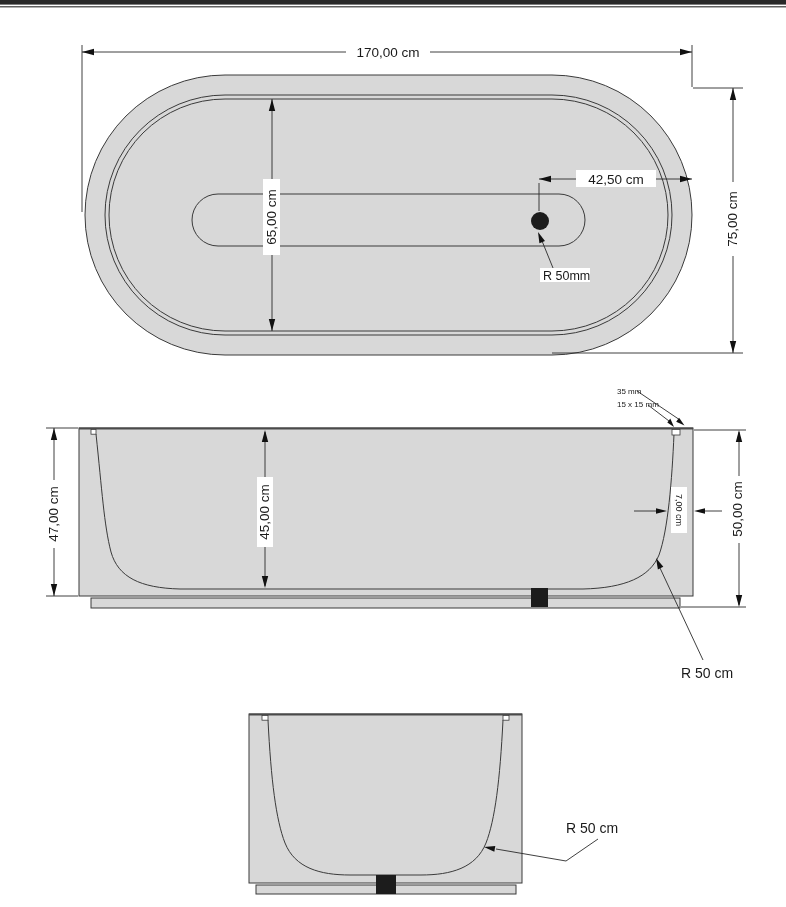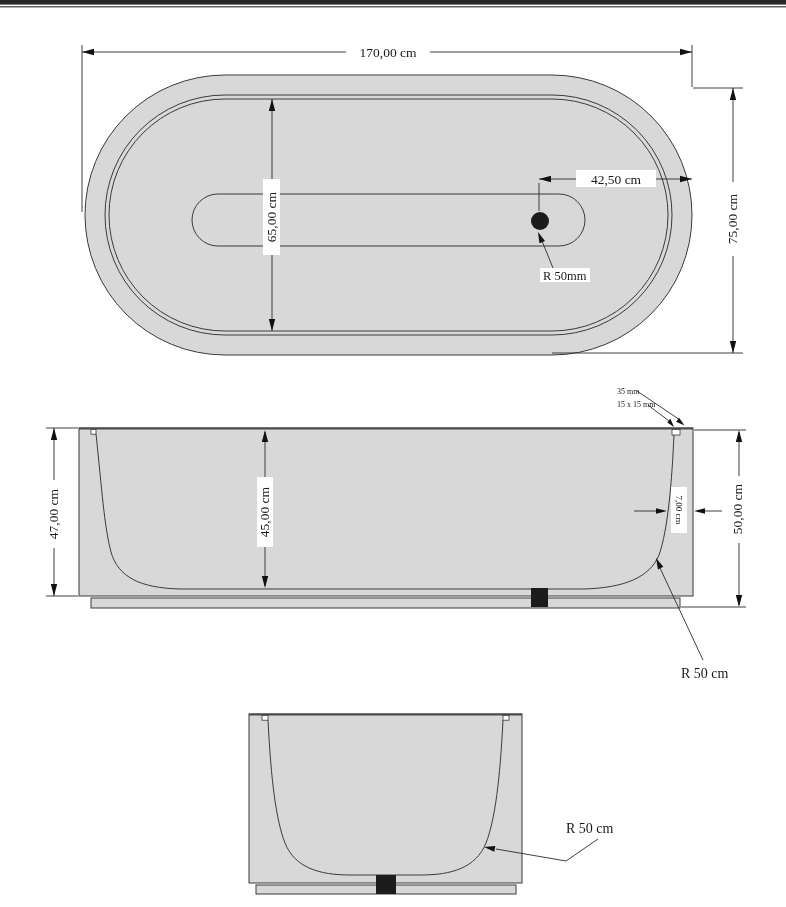--- a/index.html
+++ b/index.html
@@ -1,17 +1,17 @@
 <!DOCTYPE html>
 <html><head>
 <meta charset="utf-8">
 <style>
   html,body{margin:0;padding:0;background:#ffffff;}
   .page{position:relative;width:786px;height:907px;background:#ffffff;overflow:hidden;
-        font-family:Liberation Serif, serif;}
+        font-family:Liberation Sans, sans-serif;}
   svg{display:block;}
   .fillbody{fill:#d8d8d8;stroke:#3a3a3a;stroke-width:1;}
   .ln{fill:none;stroke:#3a3a3a;stroke-width:1;}
   .lnthick{fill:none;stroke:#4a4a4a;stroke-width:2;}
   .dimln{fill:none;stroke:#2a2a2a;stroke-width:0.9;}
   .arrow{fill:#111111;stroke:none;}
   .dimtext{font-size:13.5px;fill:#1a1a1a;}
   .dimtext-lg{font-size:14px;fill:#1a1a1a;}
   .dimtext-md{font-size:12.5px;fill:#1a1a1a;}
   .dimtext-sm{font-size:8px;fill:#1a1a1a;}

